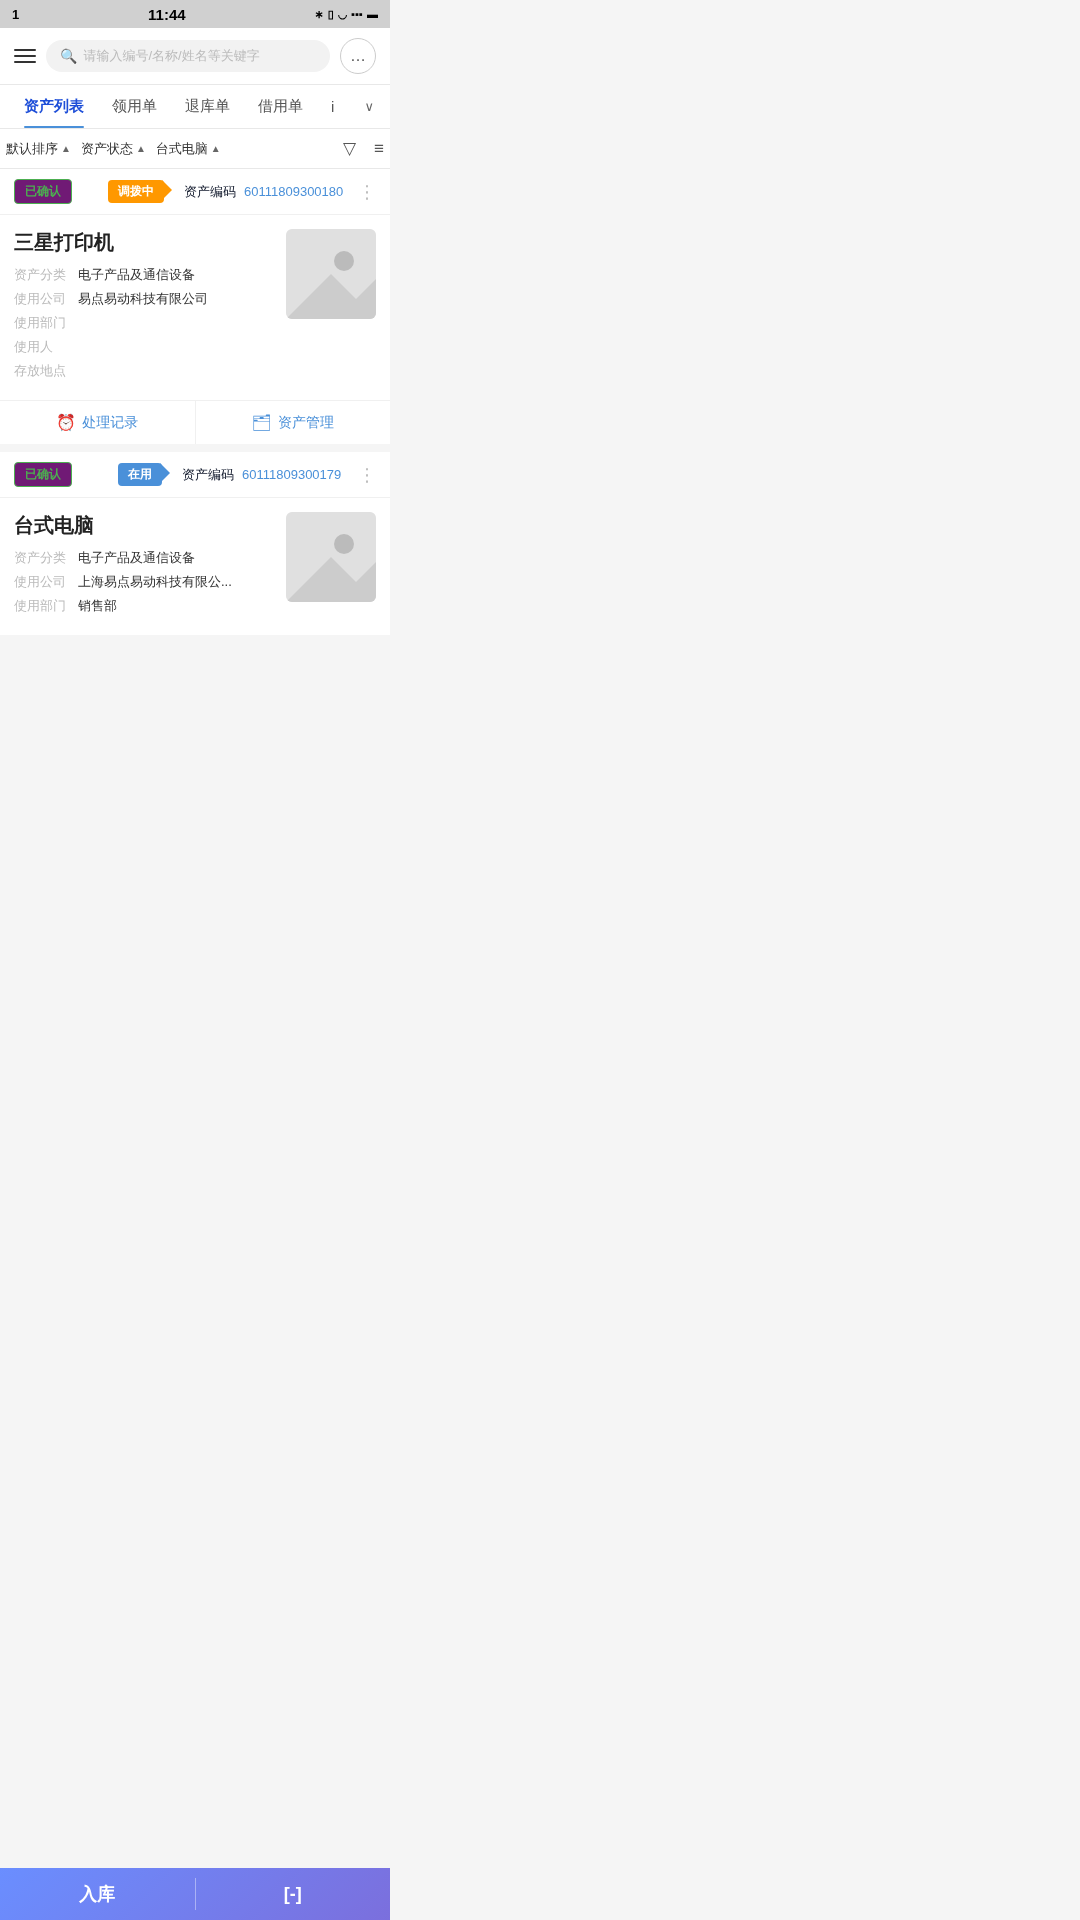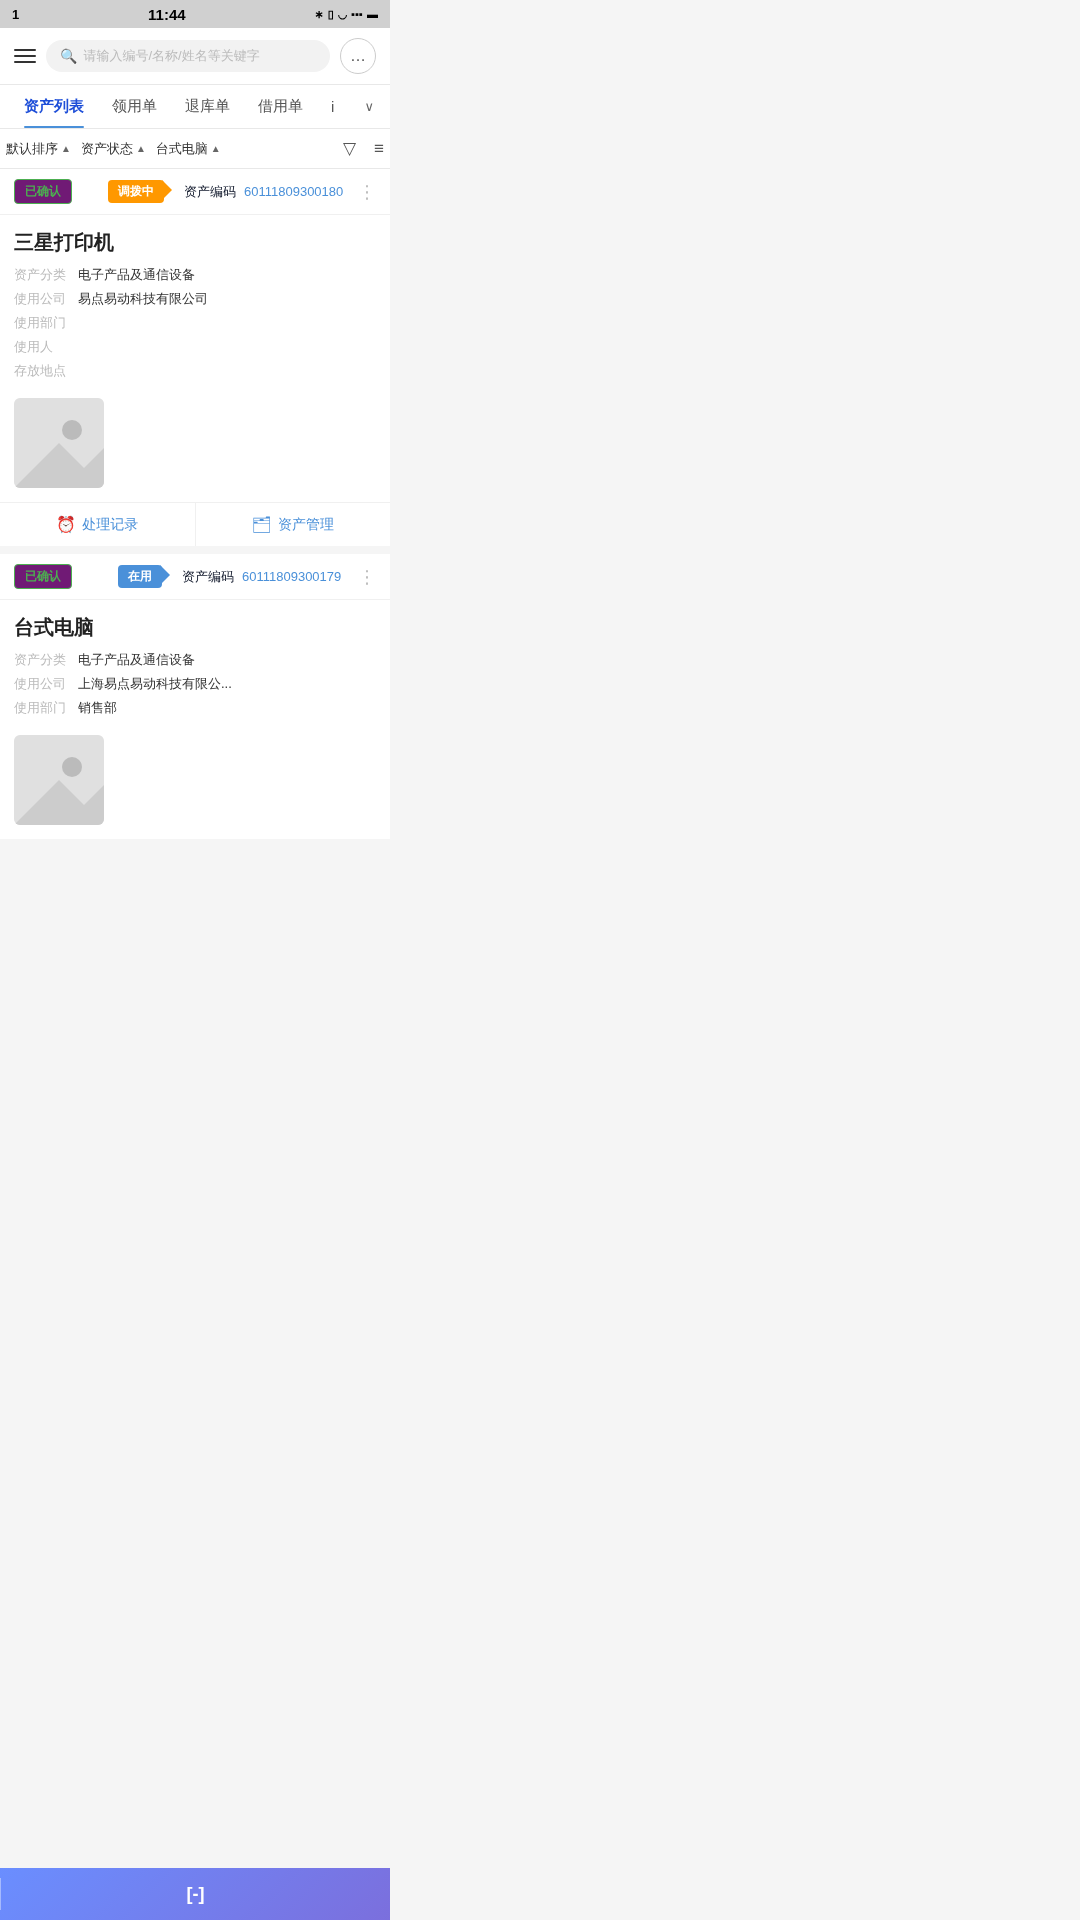--- a/index.html
+++ b/index.html
@@ -157,22 +157,21 @@
       margin-left: -2px;
     }
     .card-code-label { font-size: 13px; color: #0f172a; margin-left: 4px; }
     .card-code-value { font-size: 13px; color: #4a90d9; }
     .card-more { margin-left: auto; color: #bbb; font-size: 18px; cursor: pointer; }
 
     
     .card-body {
       display: flex;
       padding: 14px;
-      gap: 12px;
-      flex-direction: column;
+      gap: 28px;
     }
     .card-info { flex: 1; }
     .asset-name { font-size: 20px; font-weight: bold; color: #222; margin-bottom: 10px; }
     .info-row {
       display: flex;
       align-items: flex-end;
       margin-bottom: 6px;
       font-size: 13px;
     }
     .info-label { color: #bbb; min-width: 64px; }
@@ -379,15 +378,16 @@
           <circle cx="58" cy="32" r="10" fill="#bbb"></circle>
           <polygon points="0,90 45,45 70,70 90,50 90,90" fill="#ccc"></polygon>
         </svg>
       </div>
     </div>
   </div>
 
 </div>
 
 <div class="bottom-bar">
+  <div class="bottom-btn">入库</div>
   <div class="bottom-divider"></div>
   <div class="bottom-btn">[-]</div>
 </div>
 
 </body></html>

